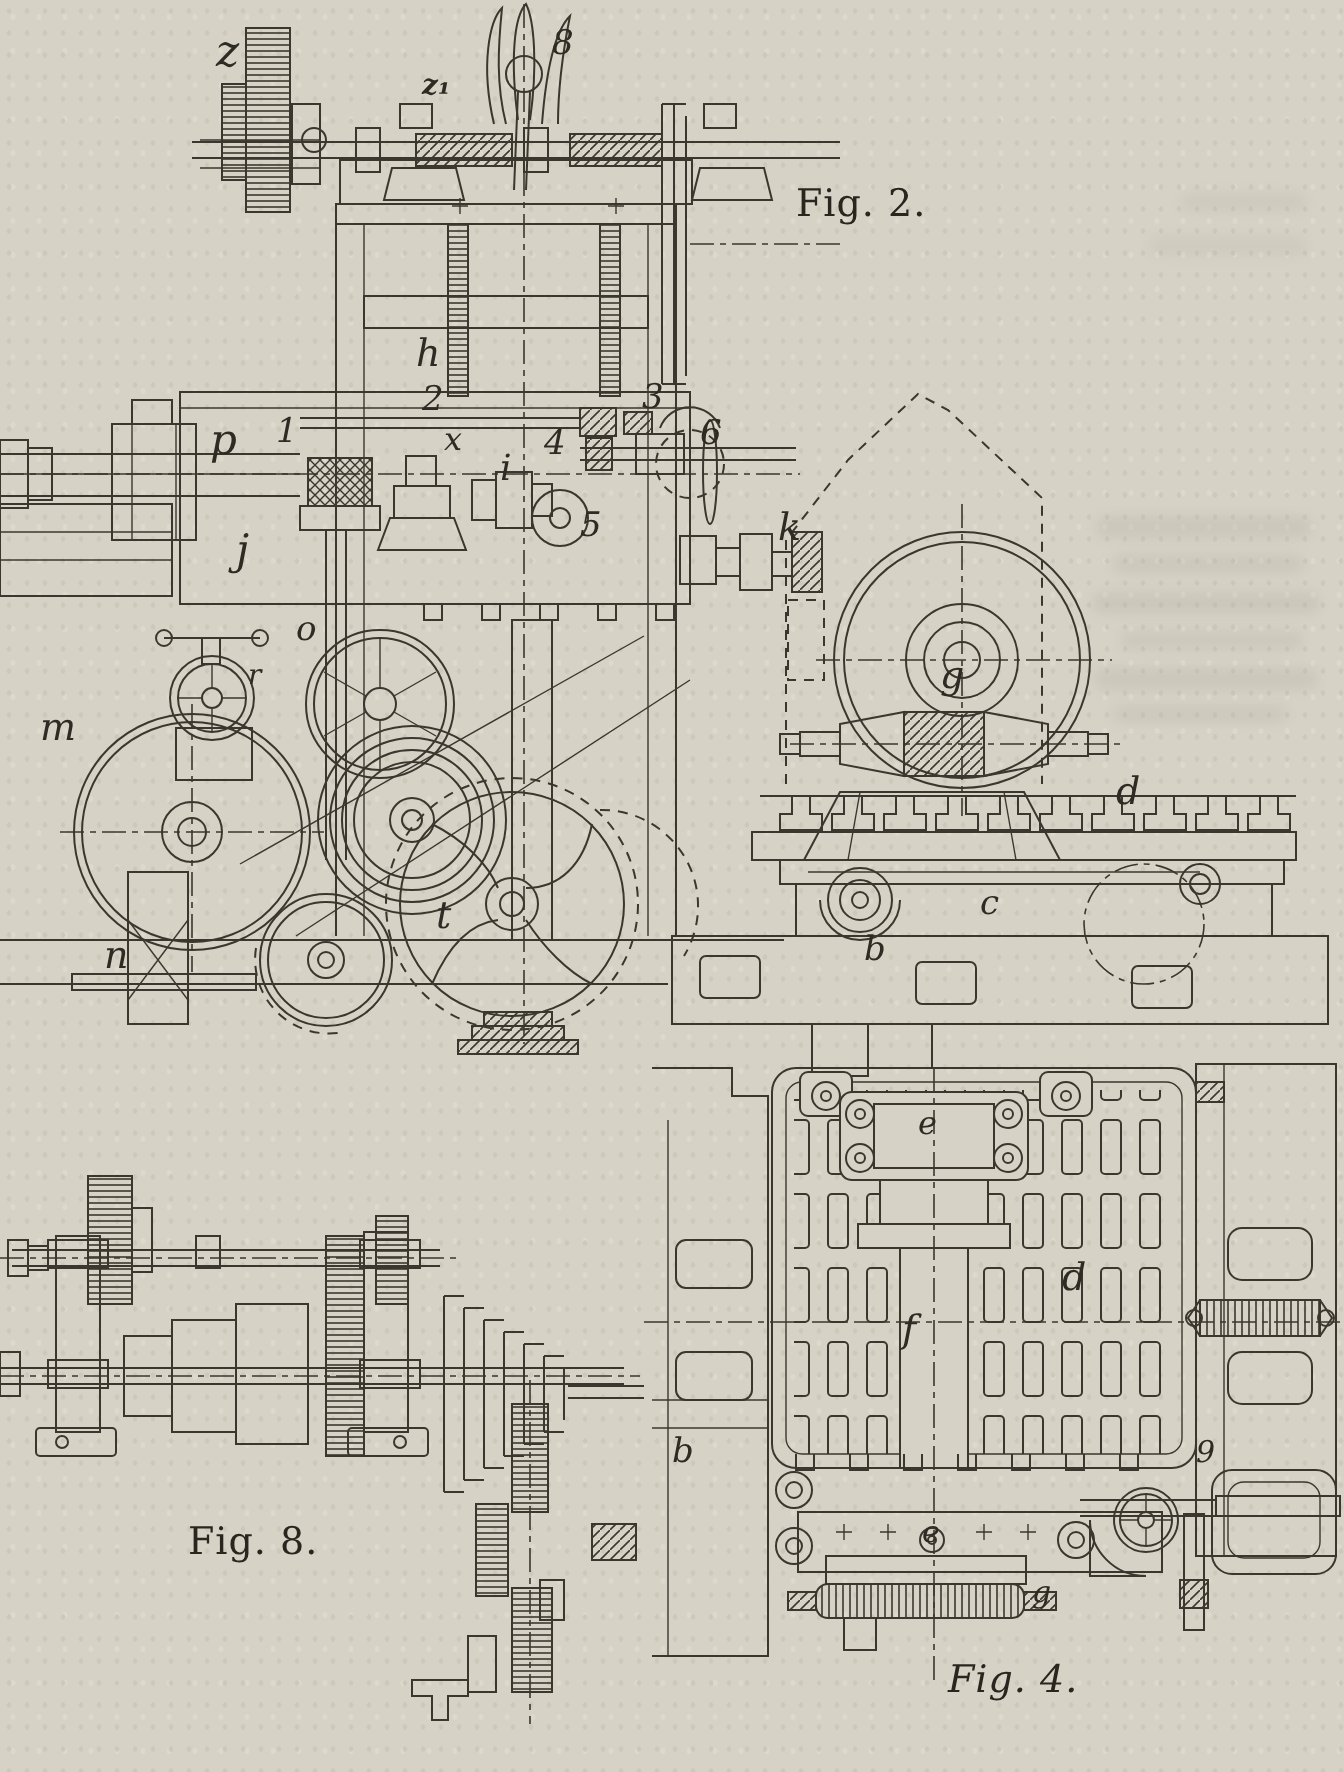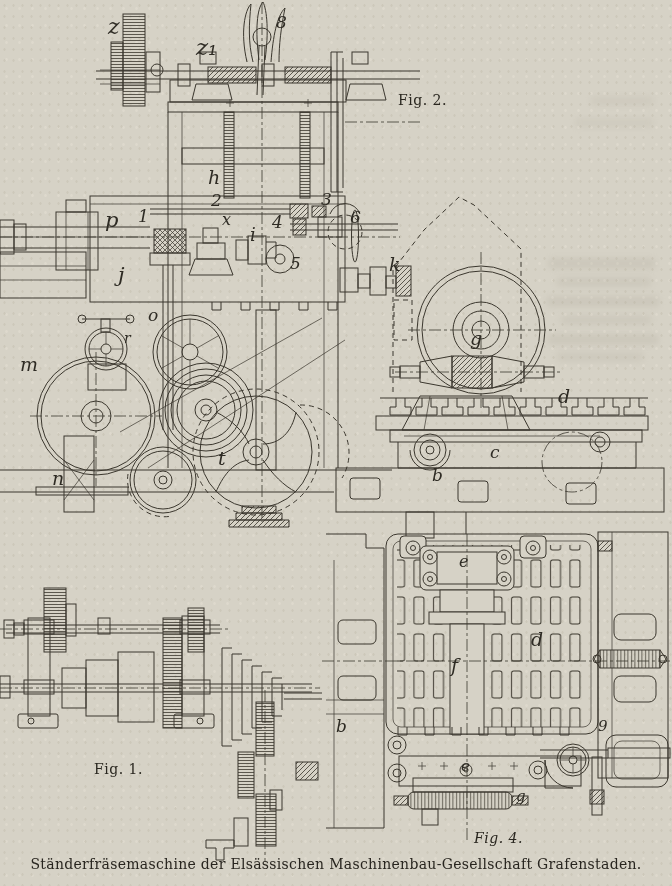--- a/index.html
+++ b/index.html
@@ -21,21 +21,21 @@
   svg .fvt{fill:url(#vt);}
   svg .fxh{fill:url(#xh);}
   svg .fslots{fill:url(#slots); stroke:none;}
   svg .paper{fill:#d6d2c6;}
   .pl{
     position:absolute; line-height:1; color:#2e2b24;
     font-family:"DejaVu Serif", serif; font-style:italic;
   }
   .figcap{
     position:absolute; line-height:1; color:#29261f;
-    font-family:"DejaVu Serif", serif; font-size:14px; letter-spacing:.5px;
+    font-family:"DejaVu Serif", serif; font-size:19px; letter-spacing:.5px;
   }
   #caption{
     position:absolute; left:0; top:856px; width:672px; text-align:center;
     font-family:"DejaVu Serif", serif; font-size:14px; letter-spacing:.3px; color:#28251f;
   }
   .smudge{position:absolute; background:#a8a294; border-radius:5px; filter:blur(3px);}
 </style>
 </head>
 <body>
 
@@ -399,25 +399,25 @@
     <div class="smudge" style="left:556px;top:277px;width:96px;height:10px;opacity:.20;"></div>
     <div class="smudge" style="left:546px;top:296px;width:114px;height:11px;opacity:.22;"></div>
     <div class="smudge" style="left:560px;top:315px;width:92px;height:10px;opacity:.19;"></div>
     <div class="smudge" style="left:547px;top:334px;width:112px;height:11px;opacity:.21;"></div>
     <div class="smudge" style="left:556px;top:352px;width:88px;height:10px;opacity:.18;"></div>
     <div class="smudge" style="left:590px;top:96px;width:64px;height:10px;opacity:.15;"></div>
     <div class="smudge" style="left:574px;top:118px;width:80px;height:10px;opacity:.14;"></div>
   </div>
 
   <span class="figcap" style="left:398px;top:93px;">Fig. 2.</span>
-  <span class="figcap" style="left:94px;top:762px;">Fig. 1.</span>
+  <span class="figcap" style="left:94px;top:762px;">Fig. 8.</span>
   <span class="figcap" style="left:474px;top:831px;font-style:italic;">Fig. 4.</span>
 
   <span class="pl" style="left:108px;top:16px;font-size:22px;">z</span>
-  <span class="pl" style="left:196px;top:36px;font-size:23px;">z₁</span>
+  <span class="pl" style="left:211px;top:36px;font-size:14px;font-weight:bold;">z₁</span>
   <span class="pl" style="left:276px;top:14px;font-size:17px;">8</span>
   <span class="pl" style="left:208px;top:168px;font-size:19px;">h</span>
   <span class="pl" style="left:211px;top:192px;font-size:17px;">2</span>
   <span class="pl" style="left:105px;top:210px;font-size:21px;">p</span>
   <span class="pl" style="left:138px;top:208px;font-size:17px;">1</span>
   <span class="pl" style="left:222px;top:212px;font-size:16px;">x</span>
   <span class="pl" style="left:272px;top:214px;font-size:17px;">4</span>
   <span class="pl" style="left:321px;top:191px;font-size:17px;">3</span>
   <span class="pl" style="left:350px;top:209px;font-size:17px;">6</span>
   <span class="pl" style="left:250px;top:226px;font-size:18px;">i</span>
@@ -434,15 +434,14 @@
   <span class="pl" style="left:490px;top:444px;font-size:17px;">c</span>
   <span class="pl" style="left:432px;top:467px;font-size:17px;">b</span>
   <span class="pl" style="left:459px;top:554px;font-size:16px;">e</span>
   <span class="pl" style="left:531px;top:630px;font-size:19px;">d</span>
   <span class="pl" style="left:451px;top:656px;font-size:19px;">f</span>
   <span class="pl" style="left:336px;top:718px;font-size:17px;">b</span>
   <span class="pl" style="left:598px;top:719px;font-size:15px;">9</span>
   <span class="pl" style="left:461px;top:759px;font-size:15px;">e</span>
   <span class="pl" style="left:516px;top:789px;font-size:15px;">g</span>
 
-  <div id="caption">Ständerfräsemaschine der Elsässischen Maschinenbau-Gesellschaft Grafenstaden.</div>
 
 </div>
 
 </body></html>

